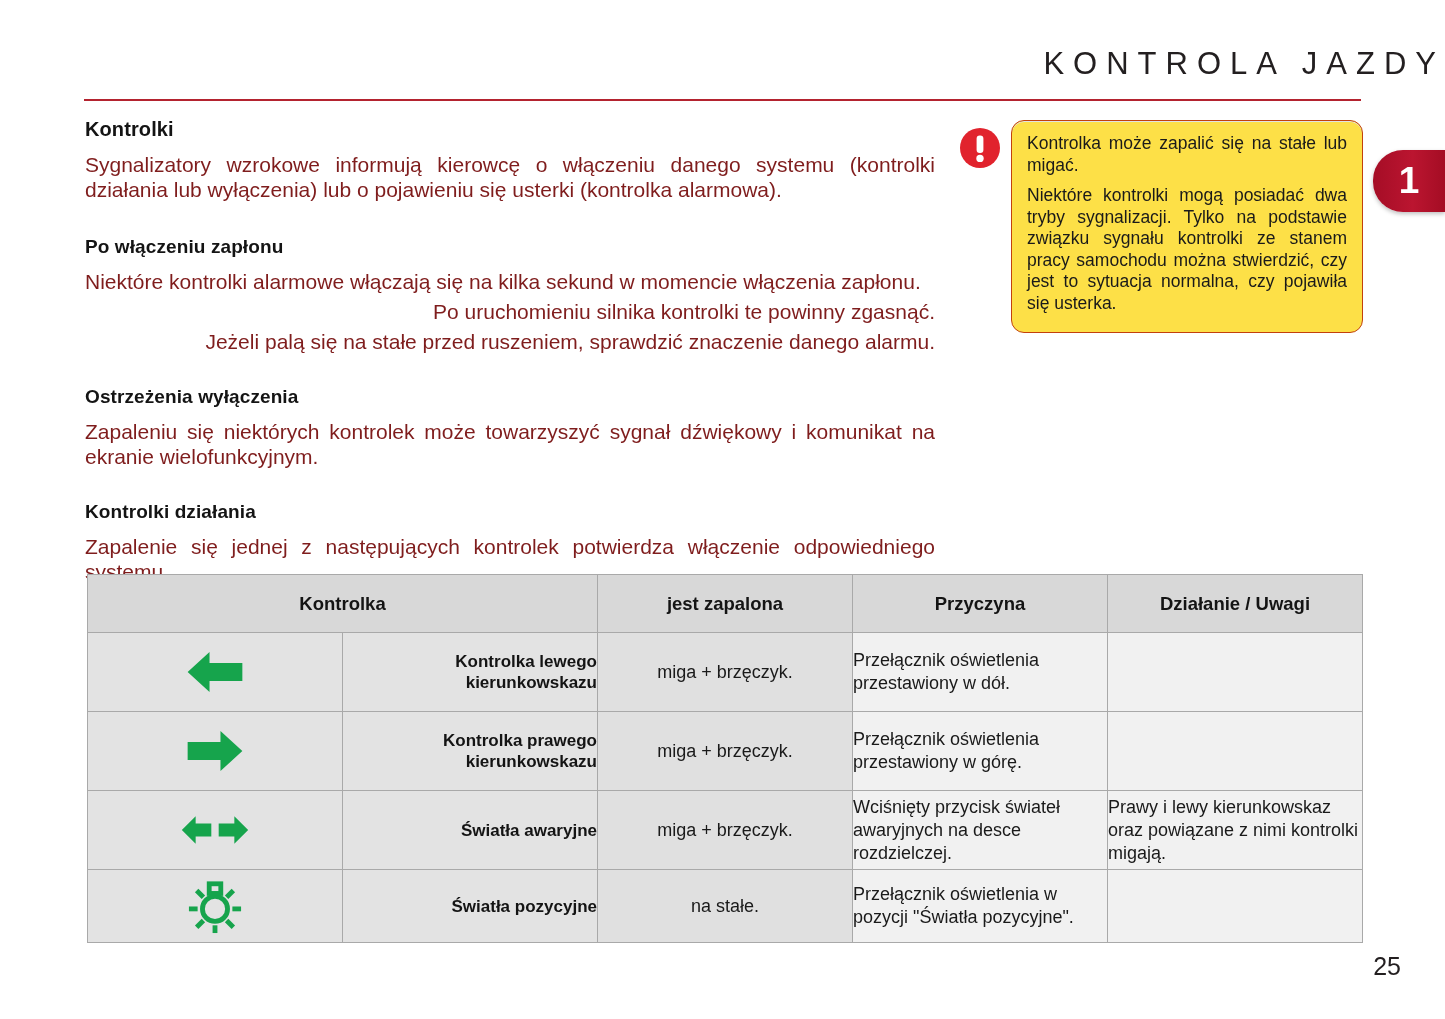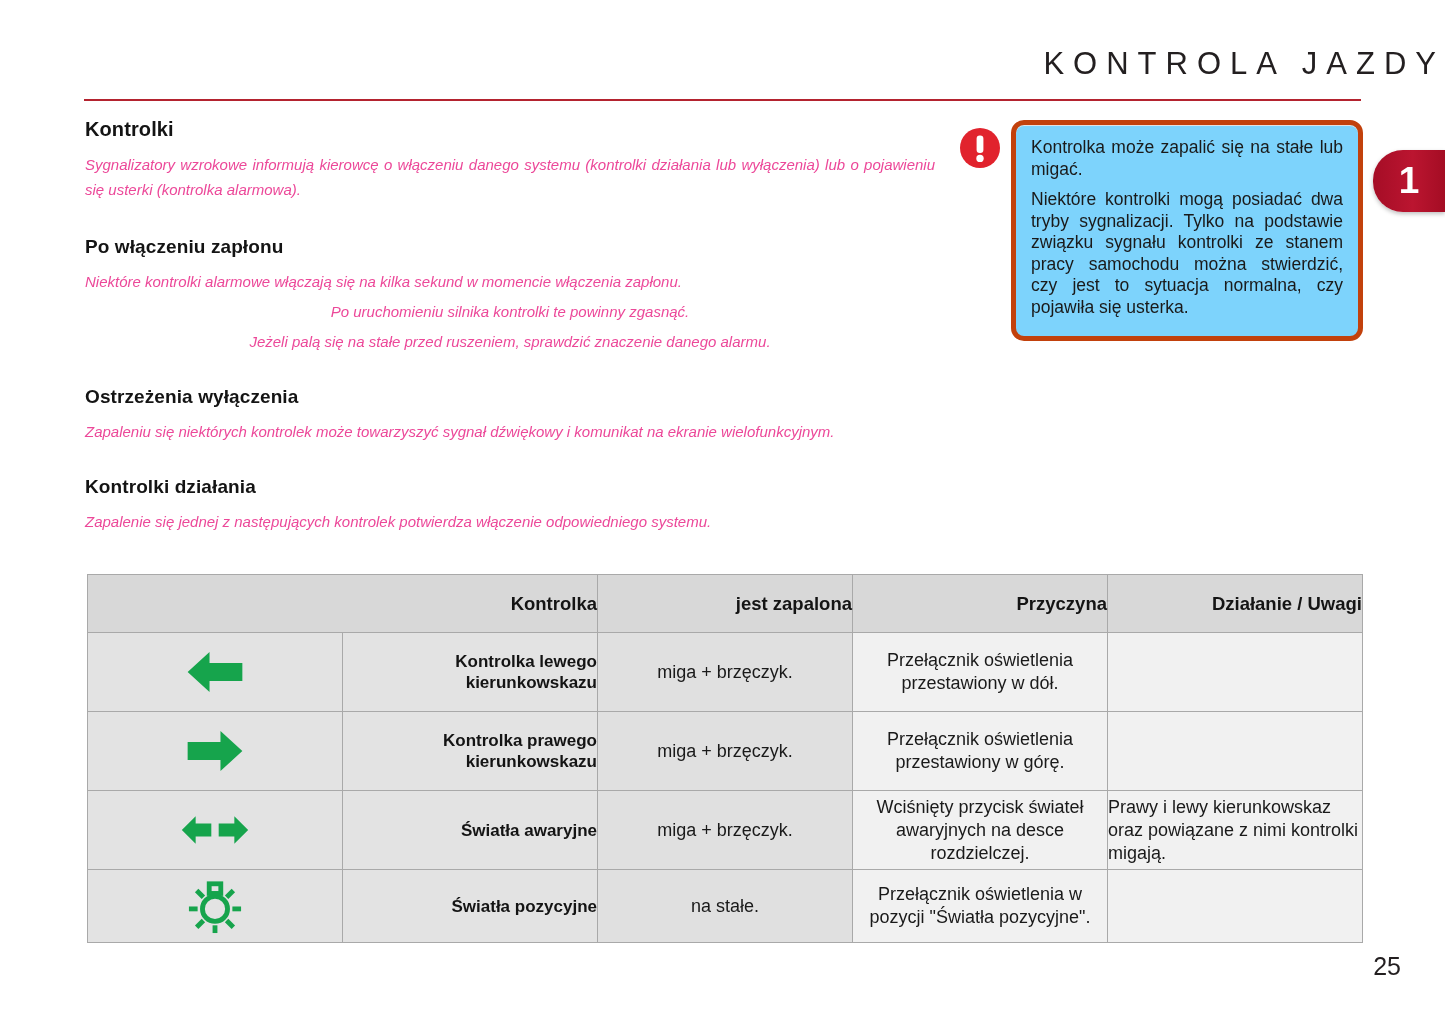--- a/index.html
+++ b/index.html
@@ -50,47 +50,46 @@
   }
   .sec-head{
     font-size:19px;
     font-weight:700;
     color:#141414;
     margin:0 0 11px 0;
     letter-spacing:.1px;
   }
   .sec-head.first{font-size:20px;}
   .body-par{
-    font-size:15px;
+    font-size:21px;
     line-height:25px;
     margin:0 0 5px 0;
     text-align:justify;
-    color:#ec4899;
-    font-style:italic;
-  }
-  .body-par.lastline{text-align:center;}
+    color:#7f1d1d;
+  }
+  .body-par.lastline{text-align:right;}
   .gap-lg{height:29px;}
   .gap-md{height:27px;}
 
   
   .info-wrap{
     position:absolute;
     top:120px;left:958px;
     width:405px;
     display:flex;
     align-items:flex-start;
   }
   .warn-icon{
     width:44px;height:44px;flex:0 0 44px;
     margin-top:6px;margin-right:9px;
   }
   .info-box{
     flex:1;
-    background:#7dd3fc;
-    border:5px solid #c2410c;
+    background:#fde047;
+    border:1px solid #c2410c;
     border-radius:13px;
     padding:12px 15px 18px 15px;
     min-height:210px;
     box-sizing:border-box;
     box-shadow:inset 0 1px 0 #e2e2e2;
   }
   .info-par{
     font-size:17.5px;
     line-height:21.5px;
     text-align:justify;
@@ -112,31 +111,31 @@
     border:1px solid #a9a9a9;
     vertical-align:middle;
     padding:0;
   }
   .tbl thead th{
     background:#d8d8d8;
     font-size:18.5px;
     font-weight:700;
     color:#141414;
     height:57px;
-    text-align:right;
+    text-align:center;
   }
   .c-icon{width:87px;background:#e3e3e3;text-align:center;}
   .c-name{width:172px;background:#e3e3e3;text-align:right;
           font-size:17px;font-weight:700;line-height:21px;color:#141414;
           padding:6px 4px;}
   .c-state{width:173px;background:#e0e0e0;text-align:center;
            font-size:18px;line-height:23px;color:#1a1a1a;padding:6px 4px;}
   .c-cause{width:305px;background:#f1f1f1;
            font-size:18px;line-height:23px;color:#1a1a1a;
-           padding:8px 12px;vertical-align:middle;text-align:center;}
+           padding:8px 12px;vertical-align:middle;}
   .c-note{background:#f1f1f1;
           font-size:18px;line-height:23px;color:#1a1a1a;
           padding:8px 12px;vertical-align:middle;}
   .row-tall td{height:78px;}
   .row-xtall td{height:78px;margin-left:43px;}
   .row-short td{height:72px;}
   .icon-cell-inner{display:flex;align-items:center;justify-content:center;height:100%;}
 
   
   .page-no{

